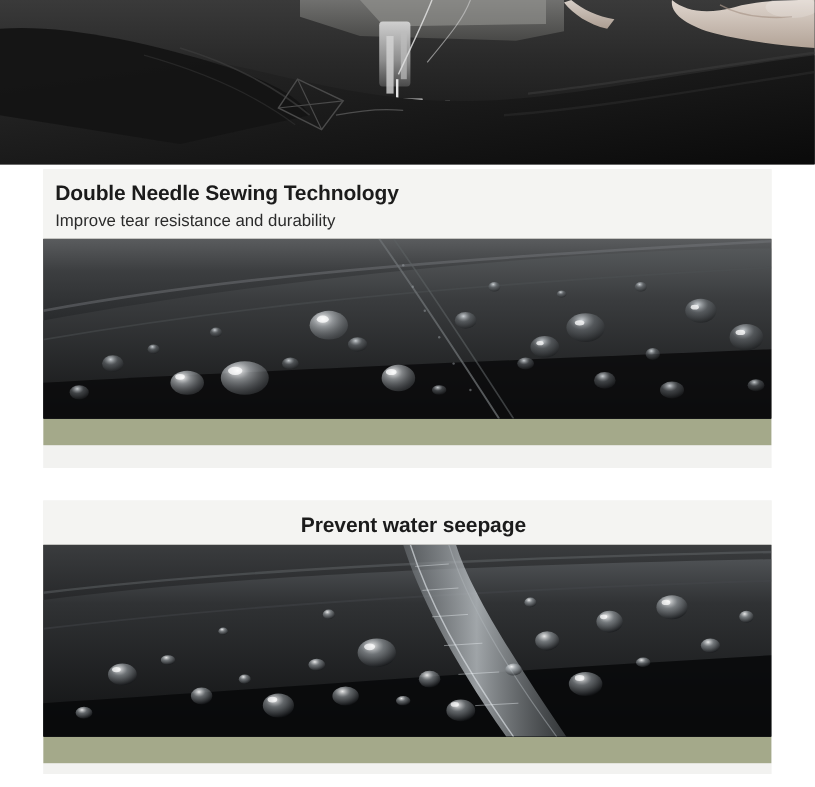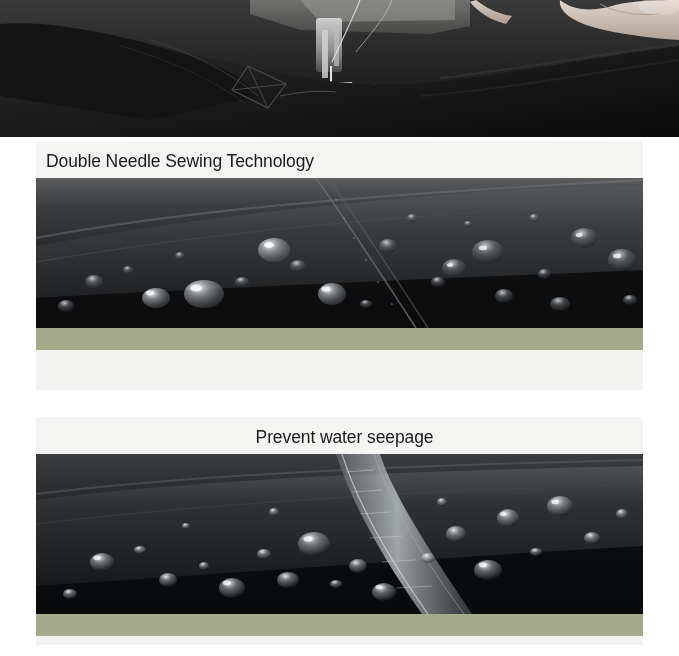--- a/index.html
+++ b/index.html
@@ -45,21 +45,21 @@
   #panel-1 { top: 141px; height: 249px; }
   #panel-2 { top: 417px; height: 228px; text-align: center; }
 
   .panel-head {
     position: relative;
     background: #f4f4f2;
     padding: 10px 0 6px 10px;
   }
   .panel-title {
     font-size: 17.5px;
-    font-weight: normal;
+    font-weight: bold;
     color: #1b1b1b;
     letter-spacing: -0.1px;
     line-height: 1.2;
     margin: 0;
   }
   .panel-sub {
     font-size: 14px;
     color: #2b2b2b;
     line-height: 1.25;
     margin: 3px 0 0 0;
@@ -161,20 +161,21 @@
       <path d="M600,4 C614,12 634,16 660,14" stroke="#a9978a" stroke-width="1.2" fill="none" opacity="0.7"></path>
       <path d="M476,0 C486,8 498,14 512,16 L506,24 C490,20 478,12 470,2 Z" fill="url(#handG)" opacity="0.9"></path>
 
       <ellipse cx="660" cy="6" rx="22" ry="9" fill="#ffffff" opacity="0.18"></ellipse>
     </svg>
   </div>
 
   <div class="panel" id="panel-1">
     <div class="panel-head">
       <p class="panel-title">Double Needle Sewing Technology</p>
+      <p class="panel-sub">Improve tear resistance and durability</p>
     </div>
     <div class="panel-photo" id="photo-1">
       <svg class="photo-svg" viewBox="0 0 607 150" preserveAspectRatio="none">
         <defs>
           <linearGradient id="p1bg" x1="0" y1="0" x2="0" y2="1">
             <stop offset="0%" stop-color="#5a5c5e"></stop>
             <stop offset="18%" stop-color="#3c3e40"></stop>
             <stop offset="55%" stop-color="#222426"></stop>
             <stop offset="100%" stop-color="#0c0d0e"></stop>
           </linearGradient>

